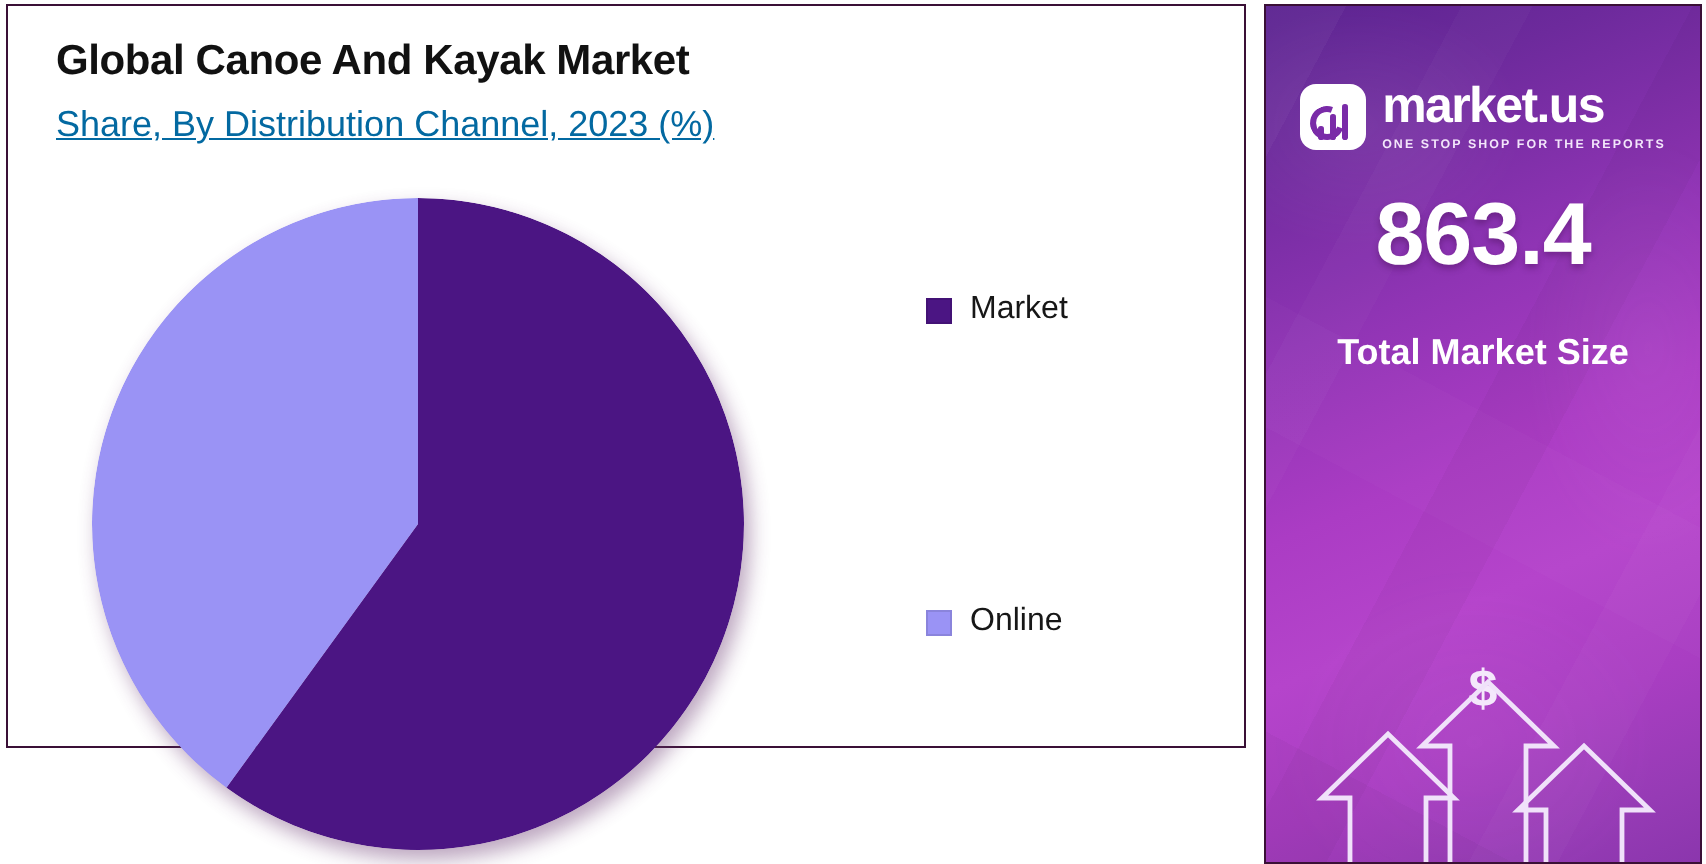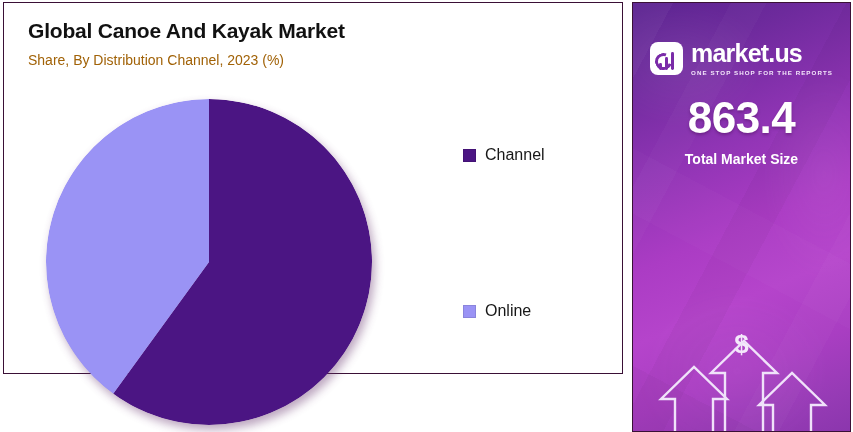--- a/index.html
+++ b/index.html
@@ -31,24 +31,25 @@
   #chart-title {
     font-size: 21px;
     font-weight: bold;
     color: #111111;
     letter-spacing: -0.2px;
     line-height: 1.15;
     white-space: nowrap;
   }
   #chart-subtitle {
     margin-top: 9px;
-    font-size: 14px;
-    color: #a16207;
+    font-size: 18px;
+    color: #0369a1;
     font-weight: 400;
     white-space: nowrap;
+    text-decoration: underline;
   }
 
   
   #pie-wrap {
     position: absolute;
     left: 42px; top: 96px;
     width: 326px; height: 326px;
   }
   #pie-shadow {
     position: absolute;
@@ -196,22 +197,22 @@
     margin-top: 20px;
     font-size: 44px;
     font-weight: bold;
     color: #ffffff;
     letter-spacing: -0.5px;
     line-height: 1;
     text-shadow: 0 2px 3px rgba(60,10,70,.35);
     text-align: center;
   }
   #stat-label-1 {
-    margin-top: 11px;
-    font-size: 14px;
+    margin-top: 25px;
+    font-size: 18px;
     font-weight: bold;
     color: #ffffff;
     line-height: 1.28;
   }
   #stat-value-2 {
     margin-top: 25px;
     font-size: 33px;
     font-weight: bold;
     color: #ffffff;
     letter-spacing: -0.4px;
@@ -267,21 +268,21 @@
           <path d="M163 163 L163.00 0.00 A163 163 0 1 1 67.19 294.87 Z" fill="#4b1583"></path>
 
           <path d="M163 163 L67.19 294.87 A163 163 0 0 1 163.00 0.00 Z" fill="#9a93f5"></path>
         </svg>
       </div>
     </div>
 
     <div id="legend">
       <div class="legend-item li-0">
         <span class="legend-swatch" style="background:#4b1583"></span>
-        <span class="legend-label">Channel</span>
+        <span class="legend-label">Market</span>
       </div>
       <div class="legend-item li-1">
         <span class="legend-swatch" style="background:#9a93f5"></span>
         <span class="legend-label">Online</span>
       </div>
     </div>
 
   </div>
 
   <div id="sidebar">

